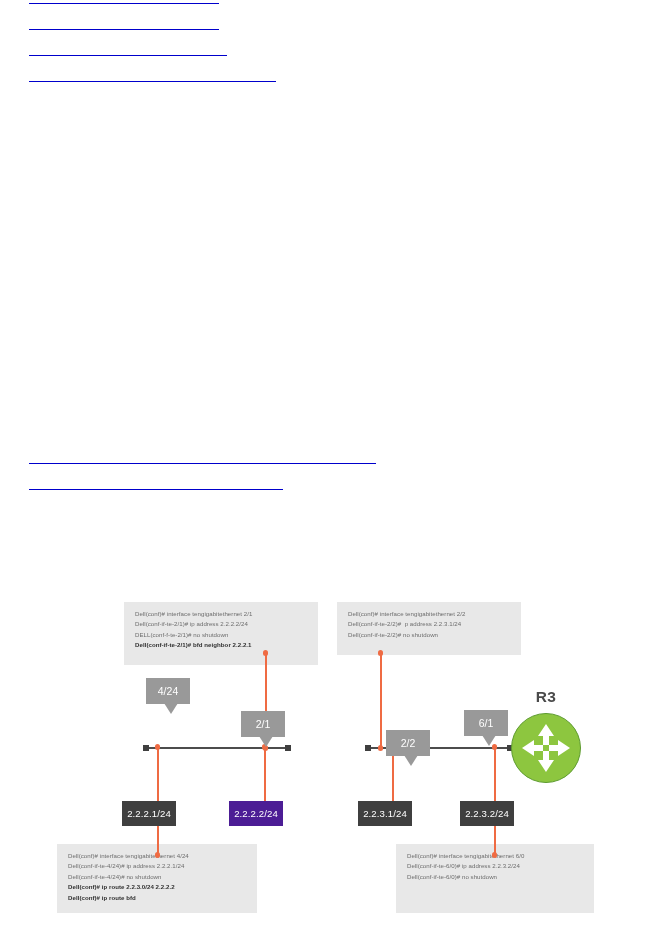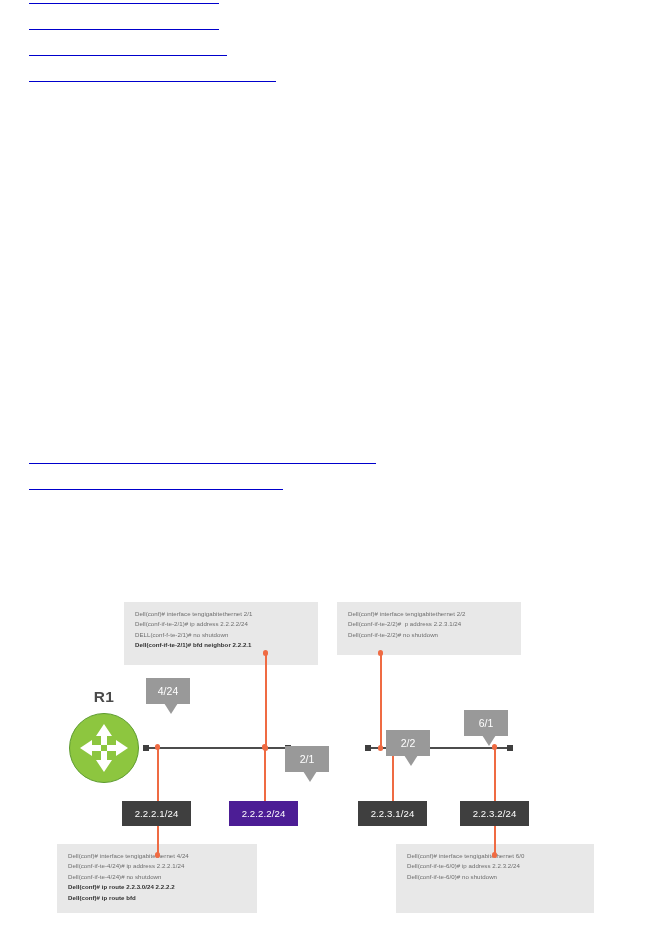--- a/index.html
+++ b/index.html
@@ -135,21 +135,21 @@
     width: 0;
     height: 0;
     border-left: 7px solid transparent;
     border-right: 7px solid transparent;
     border-top: 11px solid #999999;
   }
 
   
   .ipbox {
     position: absolute;
-    width: 69px;
+    width: 54px;
     height: 25px;
     background: #3f3f3f;
     color: #ffffff;
     font-size: 9.6px;
     display: flex;
     align-items: center;
     justify-content: center;
     letter-spacing: 0.1px;
     box-sizing: border-box;
   }
@@ -205,37 +205,37 @@
     <div class="conn" style="left: 157px; top: 747px; height: 108px; background: rgb(239, 107, 67);"></div>
     <div class="conn-dot" style="left: 155.1px; top: 744.3px; background: rgb(239, 107, 67);"></div>
     <div class="conn-dot" style="left: 155.1px; top: 852.3px; background: rgb(239, 107, 67);"></div>
     <div class="conn" style="left: 264px; top: 747px; height: 55px; background: rgb(239, 107, 67);"></div>
     <div class="conn-dot" style="left: 262.1px; top: 744.3px; background: rgb(239, 107, 67);"></div>
     <div class="conn" style="left: 392px; top: 747px; height: 55px; background: rgb(239, 107, 67);"></div>
     <div class="conn-dot" style="left: 390.1px; top: 744.3px; background: rgb(239, 107, 67);"></div>
     <div class="conn" style="left: 494px; top: 747px; height: 108px; background: rgb(239, 107, 67);"></div>
     <div class="conn-dot" style="left: 492.1px; top: 744.3px; background: rgb(239, 107, 67);"></div>
     <div class="conn-dot" style="left: 492.1px; top: 852.3px; background: rgb(239, 107, 67);"></div>
-    <div class="router" style="left: 69px; top: 713px;">
+    <div class="router" style="left: 511px; top: 713px;">
       <div class="router-circle" style="background: rgb(141, 198, 63); border-color: rgb(93, 155, 47);"></div>
       <span style="position: absolute; left: 0px; top: 0px;">
         <svg width="70" height="70" viewBox="0 0 70 70">
           <path fill="#ffffff" d="M35 11 L43 23 L38 23 L38 32 L32 32 L32 23 L27 23 Z"></path>
           <path fill="#ffffff" d="M35 59 L27 47 L32 47 L32 38 L38 38 L38 47 L43 47 Z"></path>
           <path fill="#ffffff" d="M11 35 L23 27 L23 32 L32 32 L32 38 L23 38 L23 43 Z"></path>
           <path fill="#ffffff" d="M59 35 L47 43 L47 38 L38 38 L38 32 L47 32 L47 27 Z"></path>
         </svg>
       </span>
-      <div class="router-label">R1</div>
+      <div class="router-label">R3</div>
     </div>
     <div class="iface" style="left: 146px; top: 678px;">
       <div class="iface-box" style="background: rgb(153, 153, 153);">4/24</div>
       <div class="iface-tail" style="border-top-color: rgb(153, 153, 153);"></div>
     </div>
-    <div class="iface" style="left: 241px; top: 746px; margin-left: 44px;">
+    <div class="iface" style="left: 241px; top: 711px;">
       <div class="iface-box" style="background: rgb(153, 153, 153);">2/1</div>
       <div class="iface-tail" style="border-top-color: rgb(153, 153, 153);"></div>
     </div>
     <div class="iface" style="left: 386px; top: 710px; margin-top: 20px;">
       <div class="iface-box" style="background: rgb(153, 153, 153);">2/2</div>
       <div class="iface-tail" style="border-top-color: rgb(153, 153, 153);"></div>
     </div>
     <div class="iface" style="left: 464px; top: 710px;">
       <div class="iface-box" style="background: rgb(153, 153, 153);">6/1</div>
       <div class="iface-tail" style="border-top-color: rgb(153, 153, 153);"></div>

